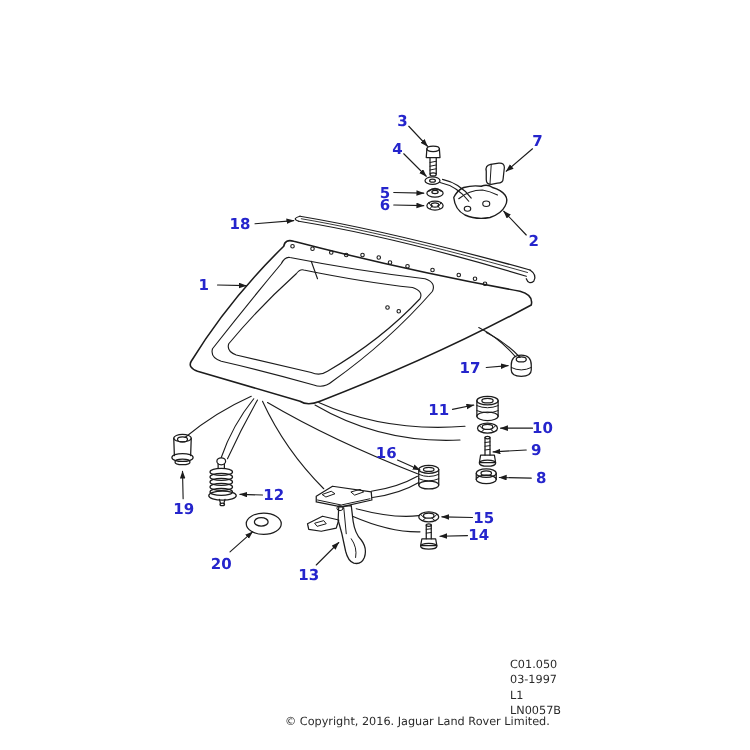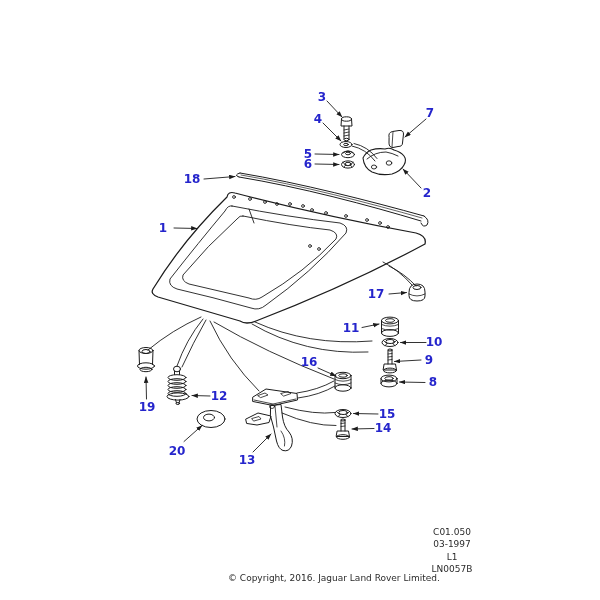--- a/index.html
+++ b/index.html
@@ -7,21 +7,21 @@
     width:600px;height:600px;position:relative;background:#ffffff;
     overflow:hidden;font-family:"DejaVu Sans","Liberation Sans",sans-serif;
   }
   .stage svg{position:absolute;left:0;top:0;}
   .callout{
     font-family:"DejaVu Sans","Liberation Sans",sans-serif;
     font-size:12px;font-weight:bold;fill:#2525cc;cursor:pointer;
   }
   .codes{
     position:absolute;left:408px;top:526px;width:88px;
-    text-align:center;font-size:9px;line-height:12.4px;color:#2b2b2b;
+    font-size:9px;line-height:12.4px;color:#2b2b2b;
   }
   .codes span{display:block;}
   .copyright{
     position:absolute;left:228px;top:573px;
     font-size:9px;color:#2b2b2b;white-space:nowrap;text-align:center;
   }
 </style>
 </head>
 <body>
 

